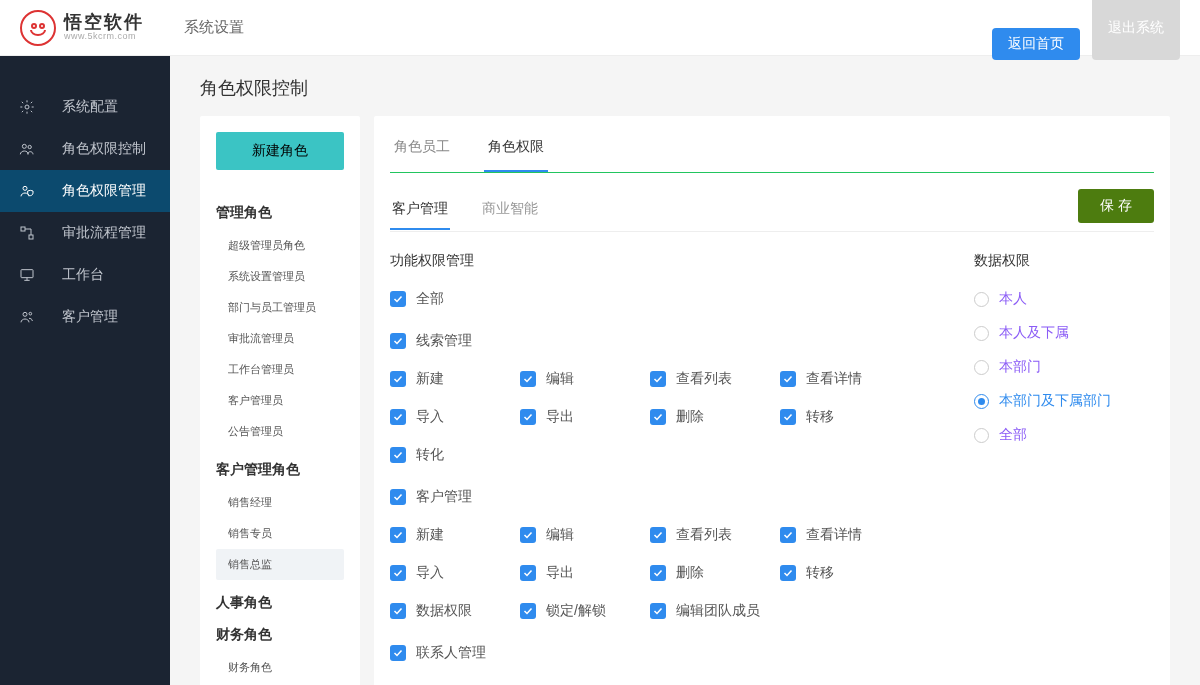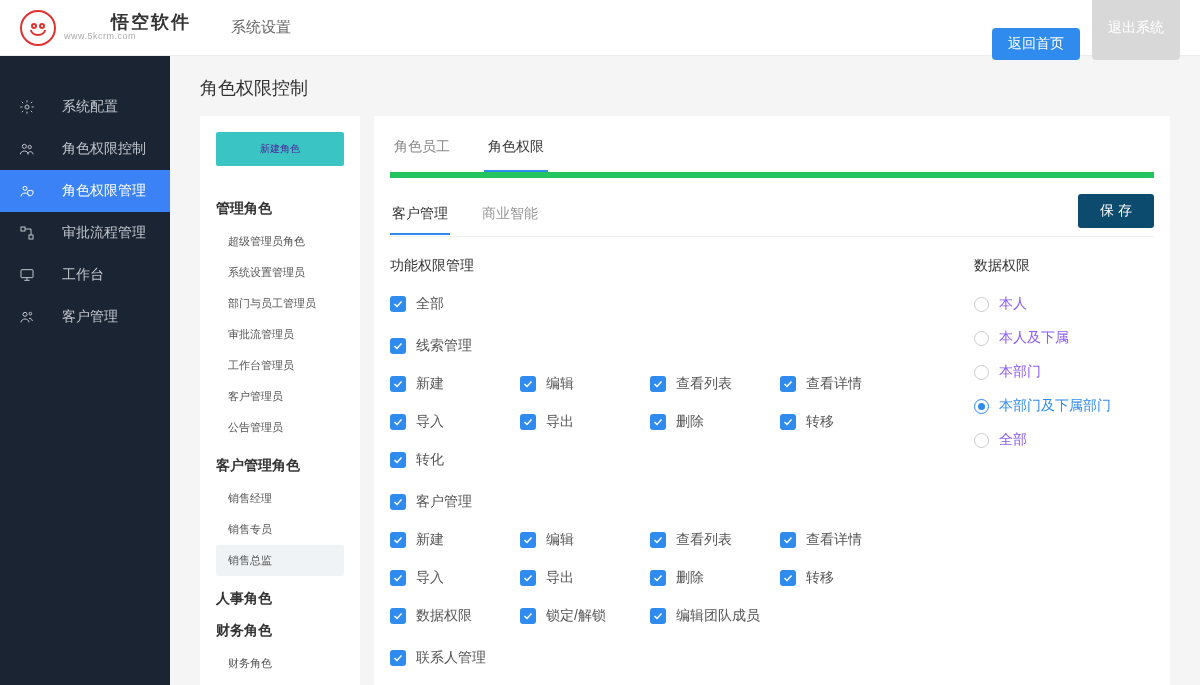--- a/index.html
+++ b/index.html
@@ -5,56 +5,56 @@
 * { margin: 0; padding: 0; box-sizing: border-box; }
 body { font-family: -apple-system, BlinkMacSystemFont, "PingFang SC", "Microsoft YaHei", sans-serif; font-size: 14px; color: #333; background: #f5f5f5; }
 
 
 .header { height: 56px; background: #fff; border-bottom: 1px solid #eee; display: flex; align-items: center; padding: 0 20px; justify-content: space-between; }
 .header-left { display: flex; align-items: center; }
 .logo { display: flex; align-items: center; margin-right: 40px; }
 .logo-icon { width: 36px; height: 36px; border-radius: 50%; border: 2px solid #d33; display: flex; align-items: center; justify-content: center; margin-right: 8px; }
 .logo-icon svg { width: 24px; height: 24px; stroke: #d33; fill: none; stroke-width: 2; }
 .logo-text { display: flex; flex-direction: column; line-height: 1.1; }
-.logo-title { font-size: 18px; font-weight: 700; color: #333; letter-spacing: 2px; margin-left: 47px; }
+.logo-title { font-size: 18px; font-weight: 700; color: #333; letter-spacing: 2px; }
 .logo-sub { font-size: 9px; color: #aaa; letter-spacing: .5px; }
 .header-title { font-size: 15px; color: #666; }
 .header-right { display: flex; gap: 12px; }
 .btn { padding: 7px 16px; border-radius: 4px; font-size: 14px; cursor: pointer; border: none; }
 .btn-primary { background: #2f8bee; color: #fff; margin-top: 32px; }
 .btn-grey { background: #d8d8d8; color: #fff; }
 
 
 .layout { display: flex; height: calc(100vh - 56px); }
 .sidebar { width: 170px; background: #1b2432; color: #c0c5cd; padding-top: 30px; overflow-y: auto; flex-shrink: 0; }
 .sidebar-item { display: flex; align-items: center; padding: 12px 18px; cursor: pointer; font-size: 14px; gap: 16px; }
 .sidebar-item .icon { width: 18px; margin-right: 10px; display: flex; align-items: center; justify-content: center; }
-.sidebar-item.active { background: #3b82f6; color: #fff; }
+.sidebar-item.active { background: #0c4a6e; color: #fff; }
 .sidebar-item svg { width: 16px; height: 16px; stroke: currentColor; fill: none; stroke-width: 1.5; }
 
 
 .main { flex: 1; padding: 20px 30px; overflow: auto; }
 .page-title { font-size: 18px; font-weight: 500; margin-bottom: 16px; }
 .panels { display: flex; gap: 14px; }
 .panel-left { width: 160px; background: #fff; padding: 16px; border-radius: 2px; }
-.new-role-btn { width: 100%; background: #3bc4c4; color: #4c1d95; border: none; padding: 10px 0; border-radius: 2px; font-size: 10px; cursor: pointer; margin-bottom: 20px; }
+.new-role-btn { width: 100%; background: #3bc4c4; color: #000000; border: none; padding: 10px 0; border-radius: 2px; font-size: 14px; cursor: pointer; margin-bottom: 20px; }
 .role-group-title { font-weight: 600; font-size: 14px; margin: 14px 0 8px; }
 .role-item { padding: 8px 8px 8px 12px; font-size: 11px; color: #555; cursor: pointer; border-radius: 2px; }
 .role-item.selected { background: #f0f3f6; }
 
 .panel-right { flex: 1; background: #fff; padding: 8px 16px 30px; border-radius: 2px; }
-.tabs { display: flex; gap: 30px; border-bottom: 6px solid #22c55e; }
+.tabs { display: flex; gap: 30px; border-bottom: 1px solid #22c55e; }
 .tab { padding: 14px 4px; font-size: 14px; color: #888; cursor: pointer; border-bottom: 2px solid transparent; }
 .tab.active { color: #333; border-bottom-color: #2f8bee; }
 
 .subtabs-row { display: flex; align-items: center; justify-content: space-between; margin-top: 16px; border-bottom: 1px solid #eee; }
 .subtabs { display: flex; gap: 30px; }
 .subtab { padding: 10px 2px; font-size: 14px; color: #999; cursor: pointer; border-bottom: 2px solid transparent; }
 .subtab.active { color: #333; border-bottom-color: #2f8bee; }
-.save-btn { background: #0c4a6e; color: #fff; border: none; padding: 8px 22px; border-radius: 3px; font-size: 14px; cursor: pointer; margin-bottom: 8px; }
+.save-btn { background: #4d7c0f; color: #fff; border: none; padding: 8px 22px; border-radius: 3px; font-size: 14px; cursor: pointer; margin-bottom: 8px; }
 
 .perm-wrap { display: flex; margin-top: 20px; }
 .perm-left { flex: 1; }
 .perm-right { width: 200px; padding-left: 20px; }
 .section-heading { font-size: 14px; font-weight: 500; margin-bottom: 20px; }
 .perm-group { margin-bottom: 24px; }
 .perm-row { display: flex; margin-bottom: 20px; }
 .perm-cell { width: 130px; display: flex; align-items: center; }
 .perm-cell label { font-size: 14px; color: #555; }
 

